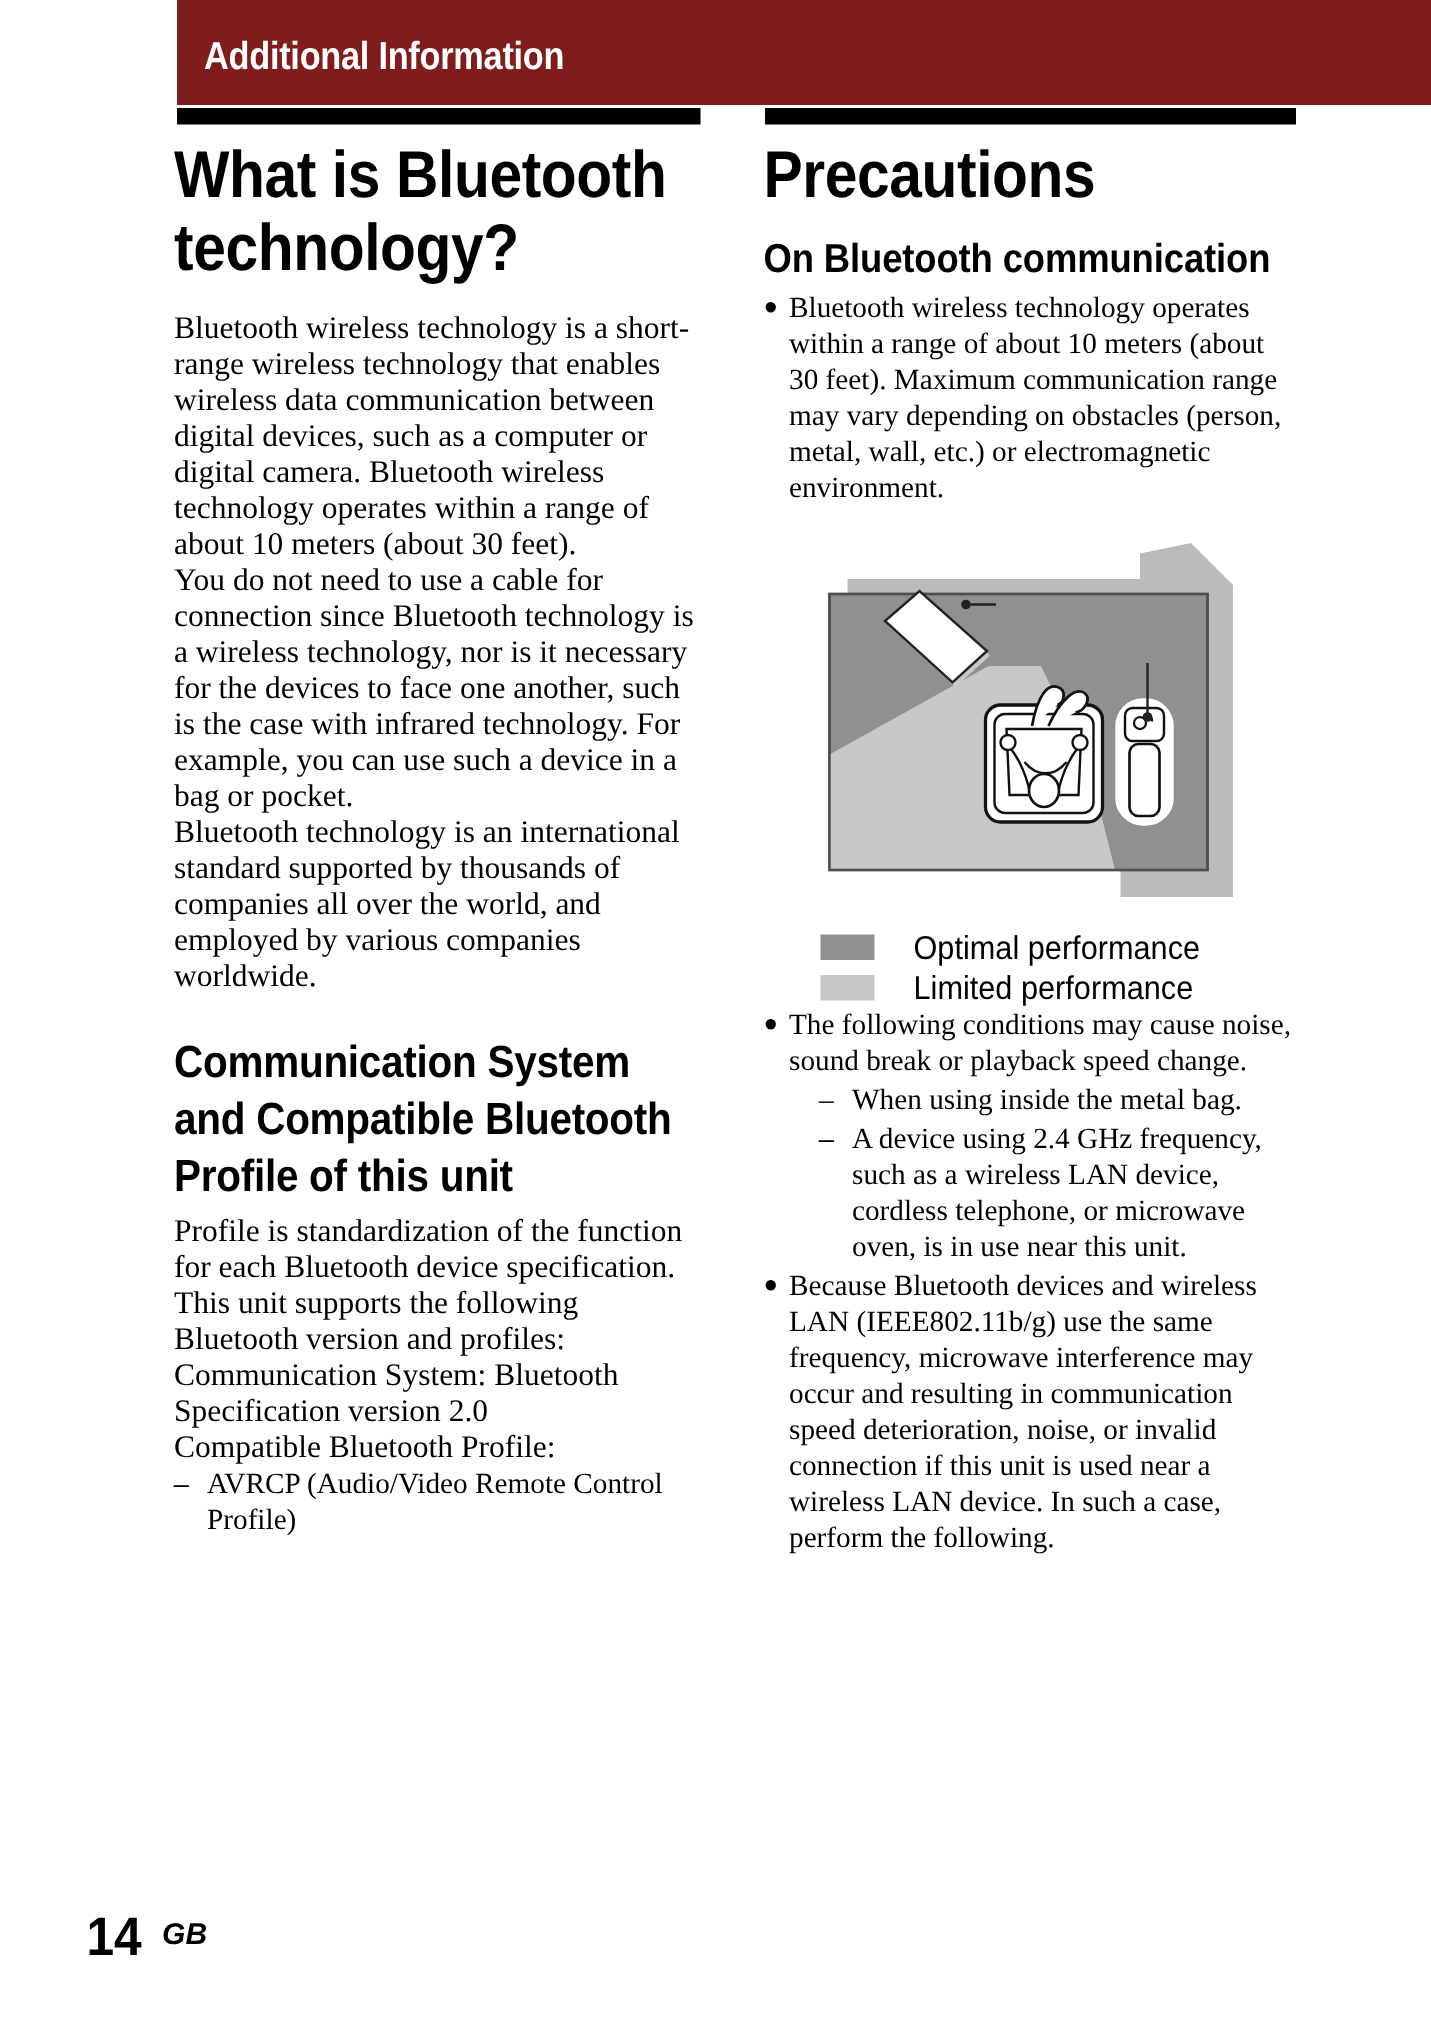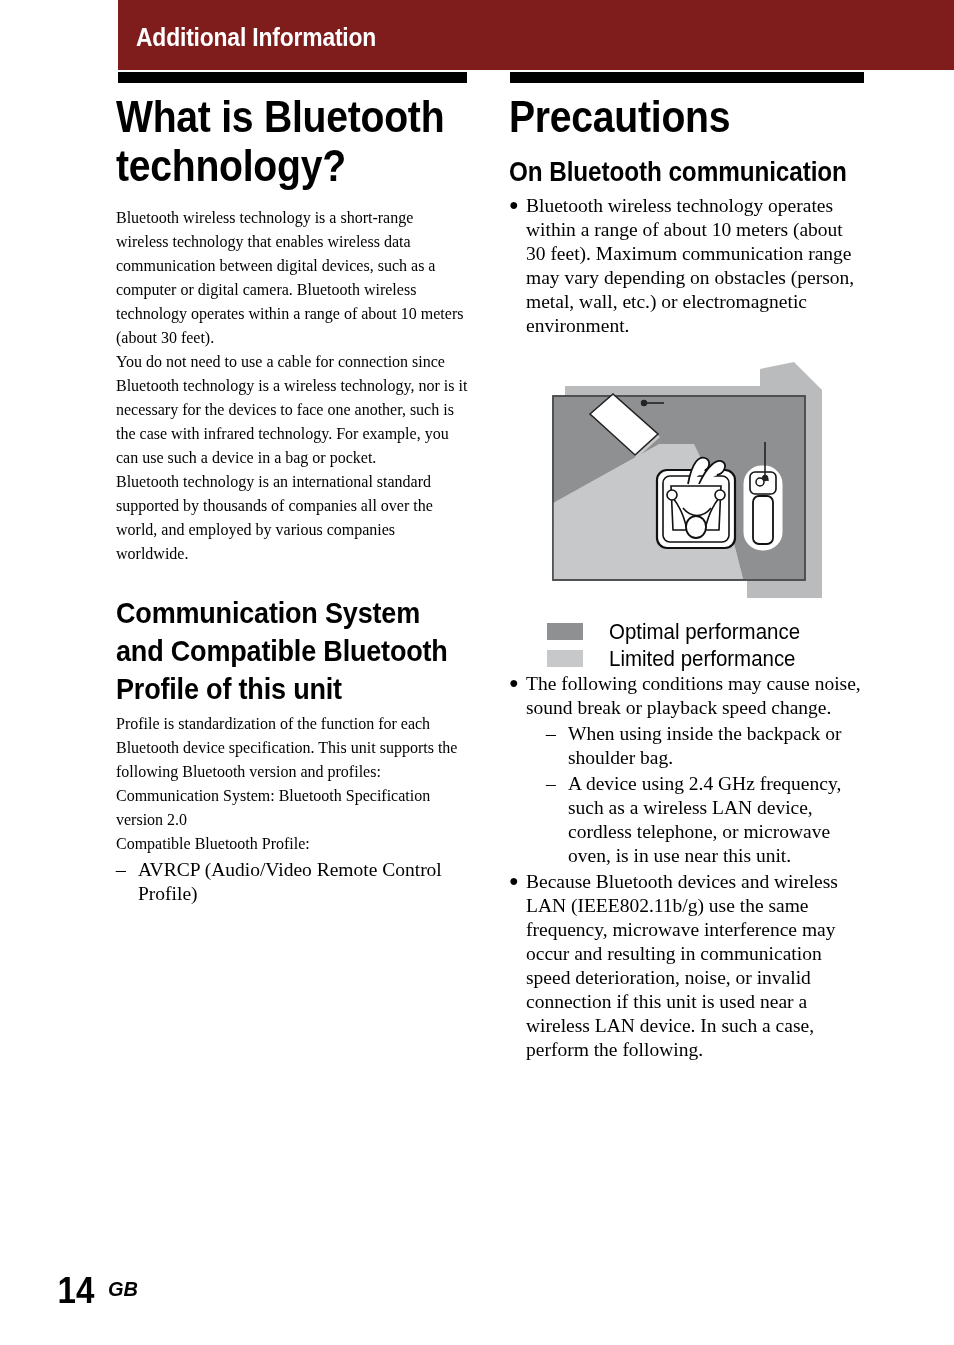--- a/index.html
+++ b/index.html
@@ -87,21 +87,21 @@
     line-height: 38px;
     margin: 28px 0 4px 0;
     letter-spacing: -0.2px;
     transform: scaleX(0.90);
     transform-origin: left top;
     width: 111%;
   }
 
   
   p.body {
-    font-size: 16px;
+    font-size: 21px;
     line-height: 24px;
     margin: 0;
     text-align: left;
   }
   p.body + p.body { margin-top: 0; }
 
   ul.bullets, ul.dashes {
     list-style: none;
     margin: 0;
     padding: 0;
@@ -334,24 +334,24 @@
     </div>
   </div>
 
   <ul class="bullets after-figure">
     <li>
       <span class="bullet-mark">●</span>
       <span>The following conditions may cause noise, sound break or playback speed change.</span>
       <ul class="sub-dashes">
         <li>
           <span class="dash-mark">–</span>
+          <span>When using inside the metal bag.</span>
         </li>
         <li>
           <span class="dash-mark">–</span>
-          <span>When using inside the backpack or shoulder bag.</span>
         </li>
         <li>
           <span class="dash-mark">–</span>
           <span>A device using 2.4 GHz frequency, such as a wireless LAN device, cordless telephone, or microwave oven, is in use near this unit.</span>
         </li>
       </ul>
     </li>
     <li style="margin-top:2px;">
       <span class="bullet-mark">●</span>
       <span>Because Bluetooth devices and wireless LAN (IEEE802.11b/g) use the same frequency, microwave interference may occur and resulting in communication speed deterioration, noise, or invalid connection if this unit is used near a wireless LAN device. In such a case, perform the following.</span>

